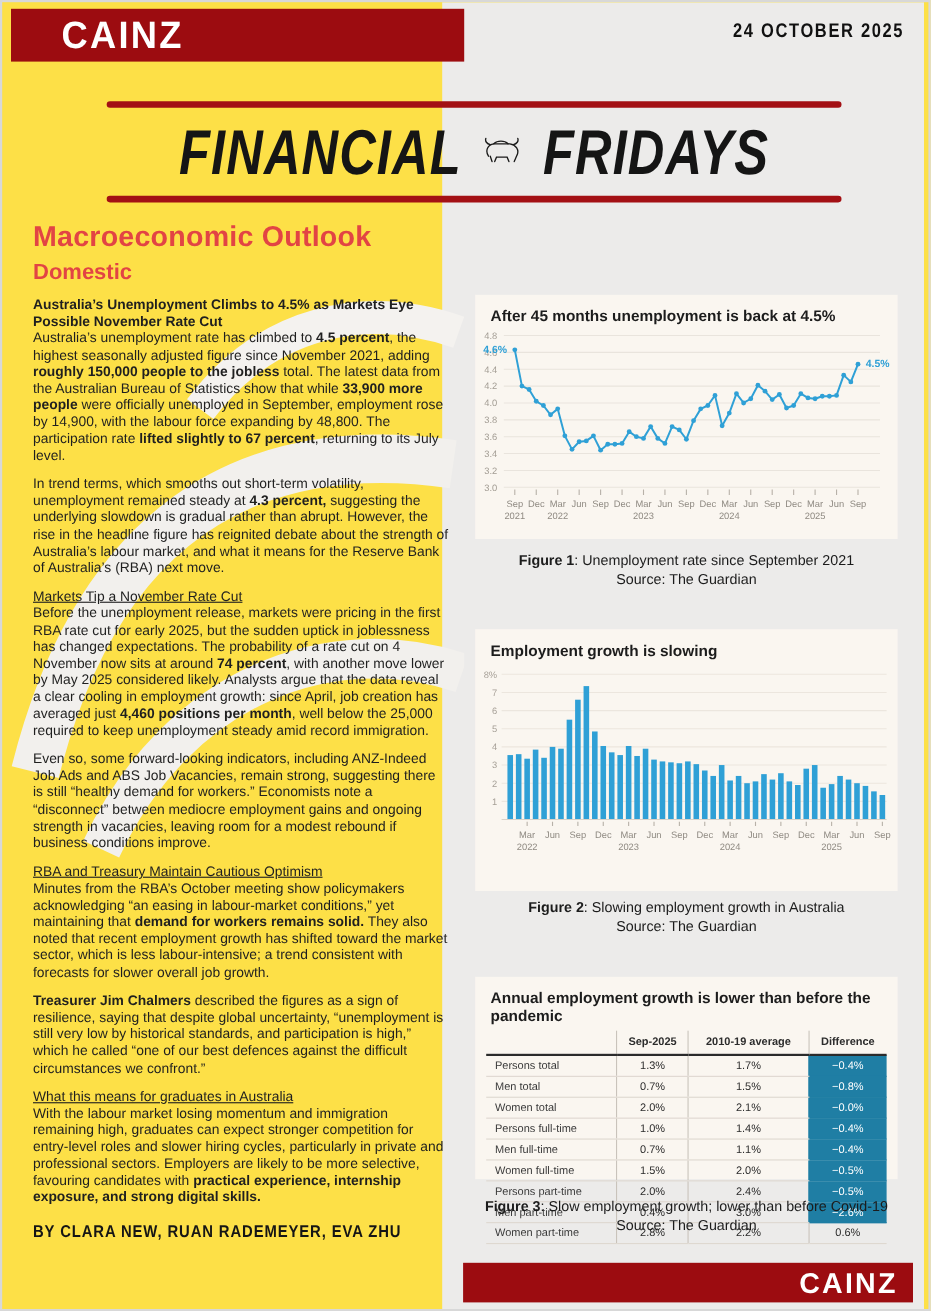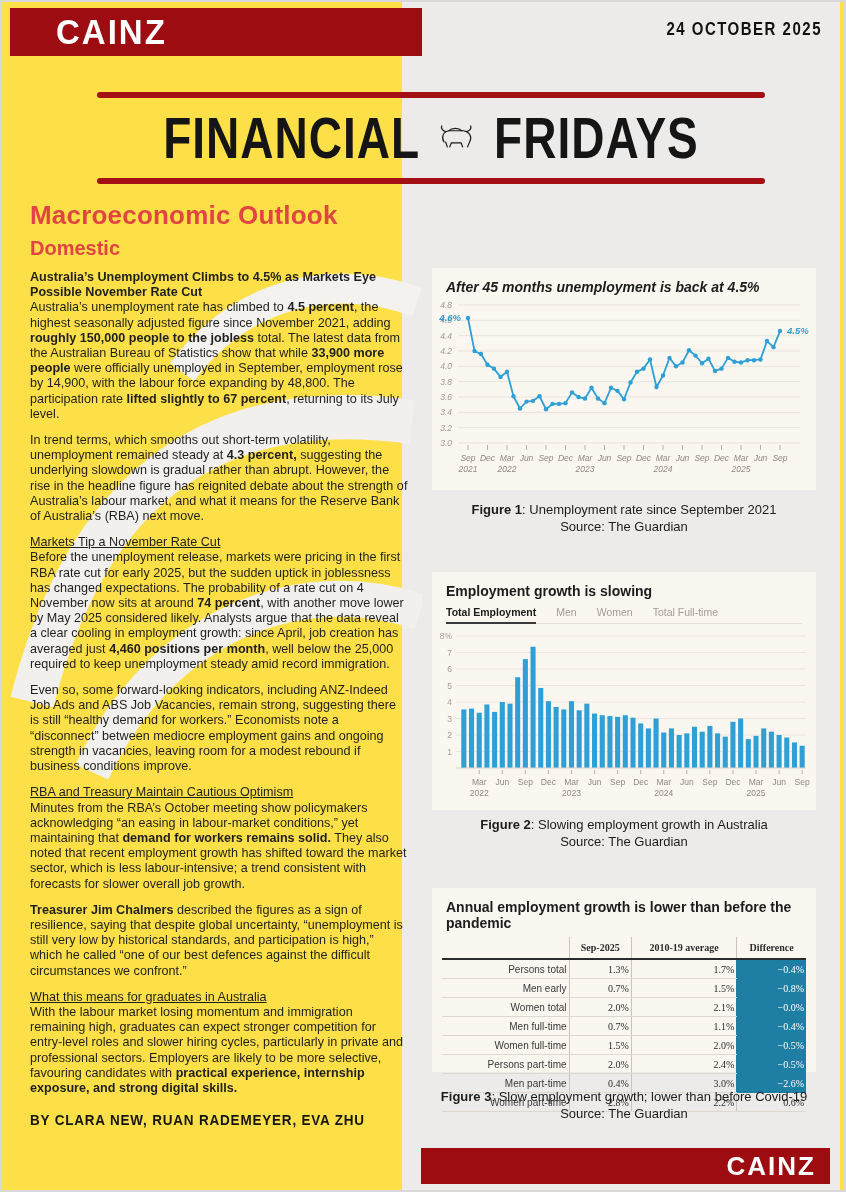--- a/index.html
+++ b/index.html
@@ -11,55 +11,55 @@
   
   .brand-box{position:absolute;left:8px;top:6px;width:412px;height:48px;background:#9c0c10;
              color:#fff;display:flex;align-items:center;z-index:2;}
   .brand-box span{font-size:33px;font-weight:800;letter-spacing:2px;padding-left:46px;transform:scaleY(1.05);}
   .issue-date{position:absolute;right:22px;top:18px;font-size:15px;font-weight:800;letter-spacing:1.5px;
               color:#111;transform:scaleY(1.2);z-index:2;}
 
   
   .masthead{position:absolute;left:95px;top:90px;width:668px;z-index:2;}
   .rule{height:6px;background:#a31014;border-radius:3px;}
-  .mast-title{display:flex;align-items:center;justify-content:center;gap:16px;height:80px;}
+  .mast-title{display:flex;align-items:center;justify-content:center;gap:16px;height:80px;font-style:italic;}
   .mast-title .word{font-size:46px;font-weight:800;color:#151515;letter-spacing:1px;transform:scaleY(1.25);}
 
   
   .left-col{position:absolute;left:28px;top:198px;width:378px;z-index:1;}
   .left-col h1{margin:0;font-size:26px;font-weight:800;color:#e24444;letter-spacing:0.2px;}
   .left-col h2{margin:6px 0 10px;font-size:20px;font-weight:600;color:#e24444;}
   #article-body{font-size:12.6px;line-height:15.2px;color:#1f1f1f;}
   #article-body p{margin:0 0 11px;}
   #article-body p.lead{font-weight:700;margin:0;}
   #article-body .subhead{text-decoration:underline;margin:0;}
   #article-body .b{font-weight:700;}
   .byline{margin-top:16px;font-size:13.5px;font-weight:800;letter-spacing:0.8px;color:#151515;transform:scaleY(1.15);transform-origin:left;}
 
   
   .fig-box{position:absolute;left:430px;width:384px;background:#faf6f0;z-index:1;}
-  #fig1{top:266px;height:222px;font-style:italic;}
+  #fig1{top:266px;height:222px;}
   #fig2{top:570px;height:238px;}
   #fig3{top:886px;height:184px;}
   .fig-title{font-size:14px;font-weight:700;color:#1c1c1c;padding:11px 14px 2px;}
   .tabs{display:flex;gap:20px;margin:2px 14px 0;border-bottom:1px solid #e6e0d8;font-size:10.5px;}
   .tab{padding:3px 0 4px;color:#a49e95;}
   .tab.active{color:#1c1c1c;font-weight:700;border-bottom:2px solid #3a3a3a;margin-bottom:-1px;}
   svg text{font-family:"Liberation Sans",sans-serif;}
 
   .caption{position:absolute;left:430px;width:384px;text-align:center;font-size:13px;color:#1c1c1c;line-height:17px;z-index:1;}
   #cap1{top:499px;} #cap2{top:814px;} #cap3{top:1086px;text-align:center;}
   .caption .b{font-weight:700;}
 
   
   #growth-table{border-collapse:collapse;width:364px;margin:4px 10px 0;font-size:10px;color:#2c2c2c;}
   #growth-table th{font-weight:700;padding:5px 2px;border-bottom:2px solid #2b2b2b;text-align:center;}
-  #growth-table td{padding:3.5px 2px;border-bottom:1px solid #ded8d0;text-align:right;}
-  #growth-table td:first-child{text-align:right;padding-left:8px;color:#3a3a3a;}
-  #growth-table td+td, #growth-table th+th{border-left:1px solid #c9c3bb;font-family:Liberation Serif, serif;}
+  #growth-table td{padding:3.5px 2px;border-bottom:1px solid #ded8d0;text-align:center;}
+  #growth-table td:first-child{text-align:left;padding-left:8px;color:#3a3a3a;}
+  #growth-table td+td, #growth-table th+th{border-left:1px solid #c9c3bb;}
   #growth-table td.hl{background:#1f7ea4;color:#fff;border-bottom:1px solid #1f7ea4;border-left:1px solid #1f7ea4;margin-left:40px;}
 
   
   .footer-bar{position:absolute;left:419px;top:1146px;width:409px;height:36px;background:#9c0c10;
               display:flex;align-items:center;justify-content:flex-end;z-index:2;}
   .footer-bar span{color:#fff;font-size:26px;font-weight:800;letter-spacing:2px;padding-right:14px;}
 </style>
 </head>
 <body>
 
@@ -228,26 +228,20 @@
         <text x="355" y="37.06666666666666" text-anchor="start" font-size="9.5" font-weight="bold" fill="#2fa0d6">4.5%</text>
       </svg>
   </div>
   <div class="caption" id="cap1">
     <div><span class="b">Figure 1</span><span>: Unemployment rate since September 2021</span></div>
     <div>Source: The Guardian</div>
   </div>
 
   <div class="fig-box" id="fig2">
     <div class="fig-title">Employment growth is slowing</div>
-    <div class="tabs" id="fig2-tabs">
-        <div class="tab active">Total Employment</div>
-        <div class="tab">Men</div>
-        <div class="tab">Women</div>
-        <div class="tab">Total Full-time</div>
-      </div>
     <svg id="bar-svg" width="384" height="182" viewBox="0 0 384 182">
         <line x1="24" y1="12" x2="374" y2="12" stroke="#ece6de" stroke-width="1"></line>
         <text x="20" y="15" text-anchor="end" font-size="8.5" fill="#a59f96">8%</text>
         <line x1="24" y1="28.5" x2="374" y2="28.5" stroke="#ece6de" stroke-width="1"></line>
         <text x="20" y="31.5" text-anchor="end" font-size="8.5" fill="#a59f96">7</text>
         <line x1="24" y1="45" x2="374" y2="45" stroke="#ece6de" stroke-width="1"></line>
         <text x="20" y="48" text-anchor="end" font-size="8.5" fill="#a59f96">6</text>
         <line x1="24" y1="61.5" x2="374" y2="61.5" stroke="#ece6de" stroke-width="1"></line>
         <text x="20" y="64.5" text-anchor="end" font-size="8.5" fill="#a59f96">5</text>
         <line x1="24" y1="78" x2="374" y2="78" stroke="#ece6de" stroke-width="1"></line>
@@ -357,32 +351,38 @@
           </tr>
         </thead>
         <tbody>
           <tr>
             <td>Persons total</td>
             <td>1.3%</td>
             <td>1.7%</td>
             <td class="hl">−0.4%</td>
           </tr>
           <tr>
-            <td>Men early</td>
+            <td>Men total</td>
             <td>0.7%</td>
             <td>1.5%</td>
             <td class="hl">−0.8%</td>
           </tr>
           <tr>
             <td>Women total</td>
             <td>2.0%</td>
             <td>2.1%</td>
             <td class="hl">−0.0%</td>
           </tr>
           <tr>
+            <td>Persons full-time</td>
+            <td>1.0%</td>
+            <td>1.4%</td>
+            <td class="hl">−0.4%</td>
+          </tr>
+          <tr>
             <td>Men full-time</td>
             <td>0.7%</td>
             <td>1.1%</td>
             <td class="hl">−0.4%</td>
           </tr>
           <tr>
             <td>Women full-time</td>
             <td>1.5%</td>
             <td>2.0%</td>
             <td class="hl">−0.5%</td>

